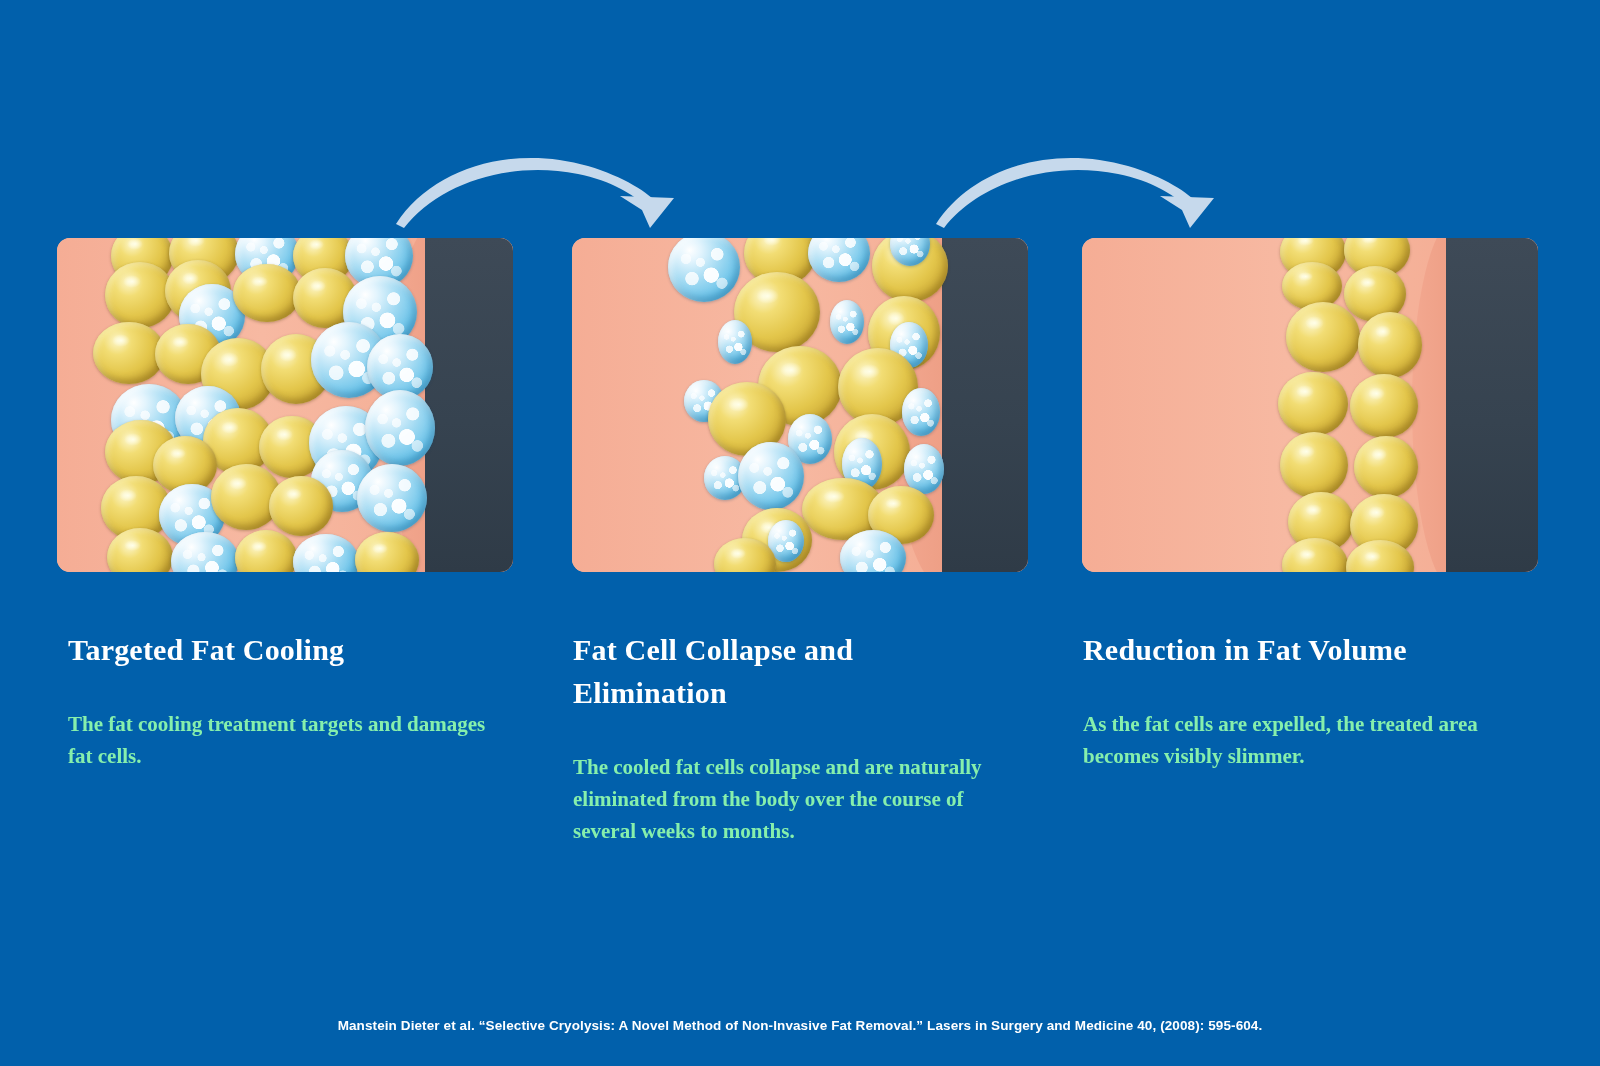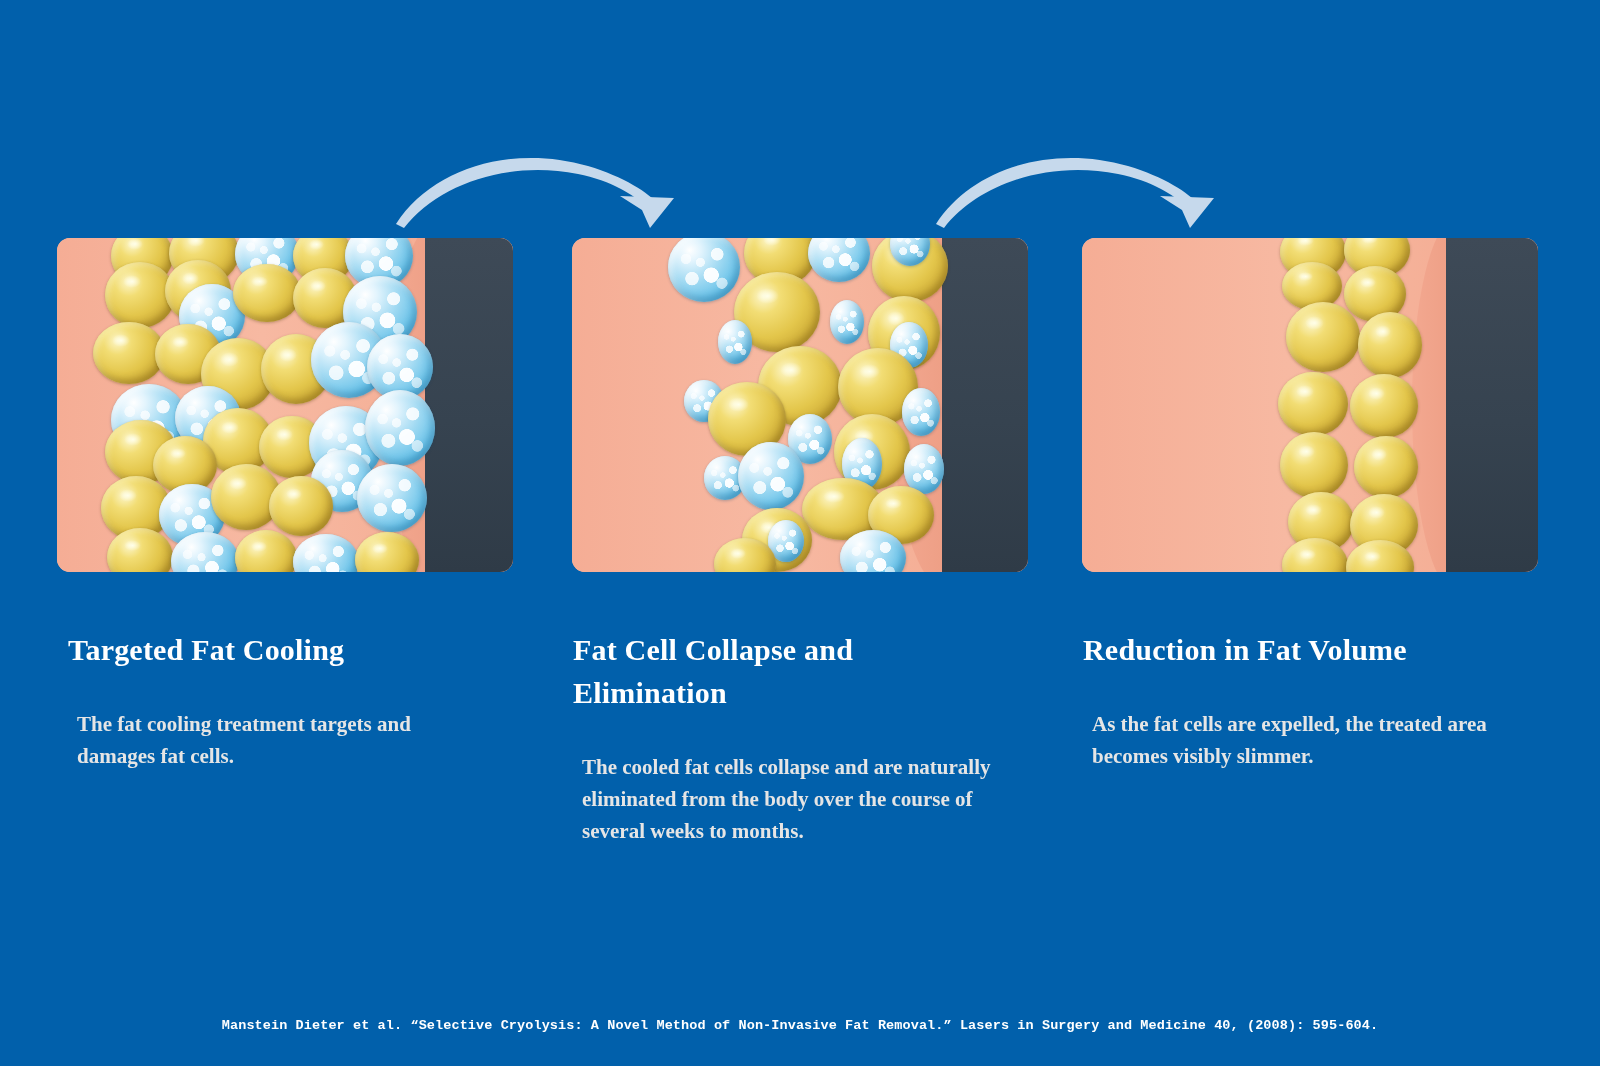--- a/index.html
+++ b/index.html
@@ -70,36 +70,35 @@
   .col{position:absolute;font-family:Liberation Serif, serif;}
   .heading{
     color:#ffffff;
     font-size:30px;
     font-weight:bold;
     line-height:1.44;
     letter-spacing:.2px;
     margin:0;
   }
   .body{
-    color:#e5e5e5;
+    color:#86efac;
     font-size:21px;
     font-weight:bold;
     line-height:1.52;
-    margin:9px;
+    margin:0;
   }
   .citation{
     position:absolute;
     left:0;right:0;
     top:1018px;
     text-align:center;
     color:#ffffff;
     font-size:13.5px;
     font-weight:bold;
     letter-spacing:.1px;
-    font-family:Liberation Mono, monospace;
   }
 </style>
 </head>
 <body>
 
 <div class="stage">
 
   <div class="arrow-wrap" style="left:392px;top:136px;">
     <svg viewBox="0 0 290 95" xmlns="http://www.w3.org/2000/svg" aria-hidden="true">
       <path d="M4 88 C 40 32, 120 8, 196 30 C 232 41, 256 56, 268 70 L 262 78

